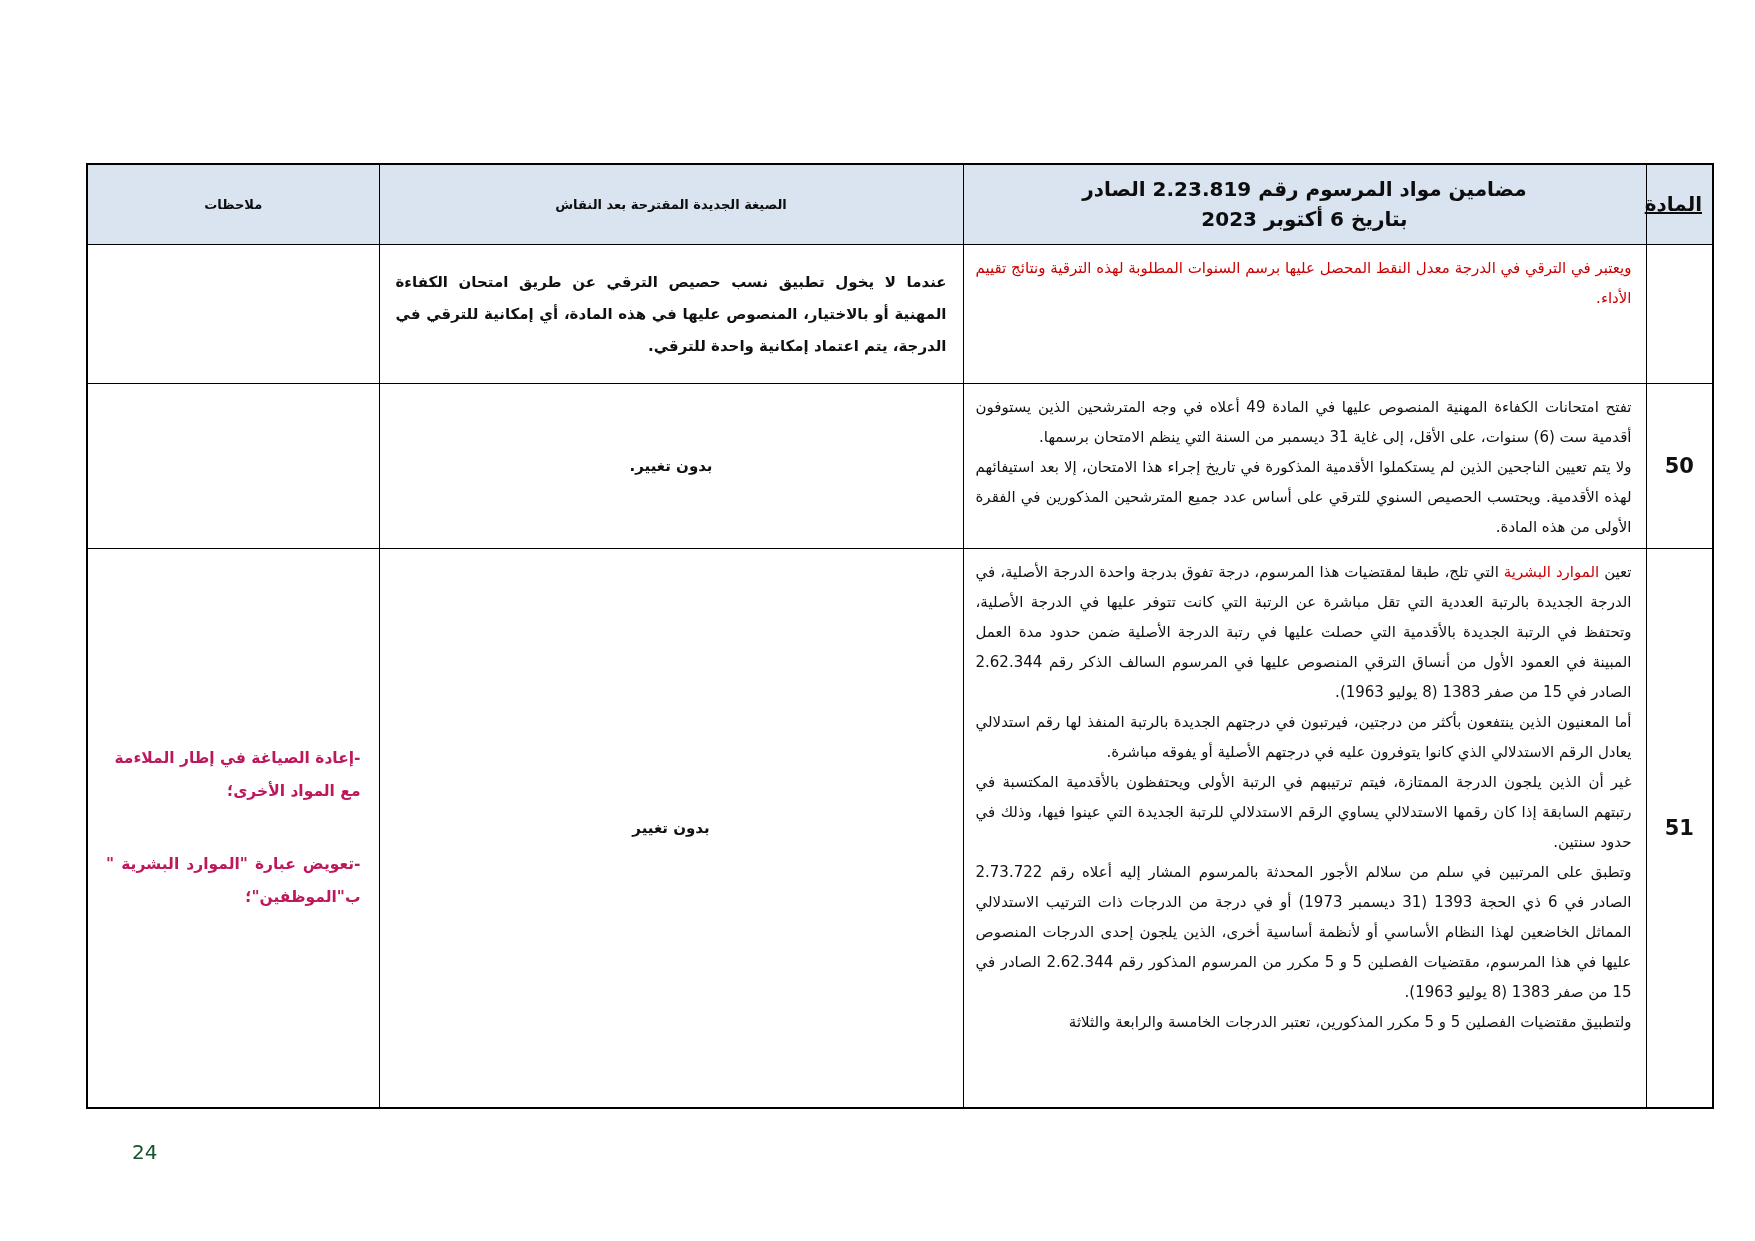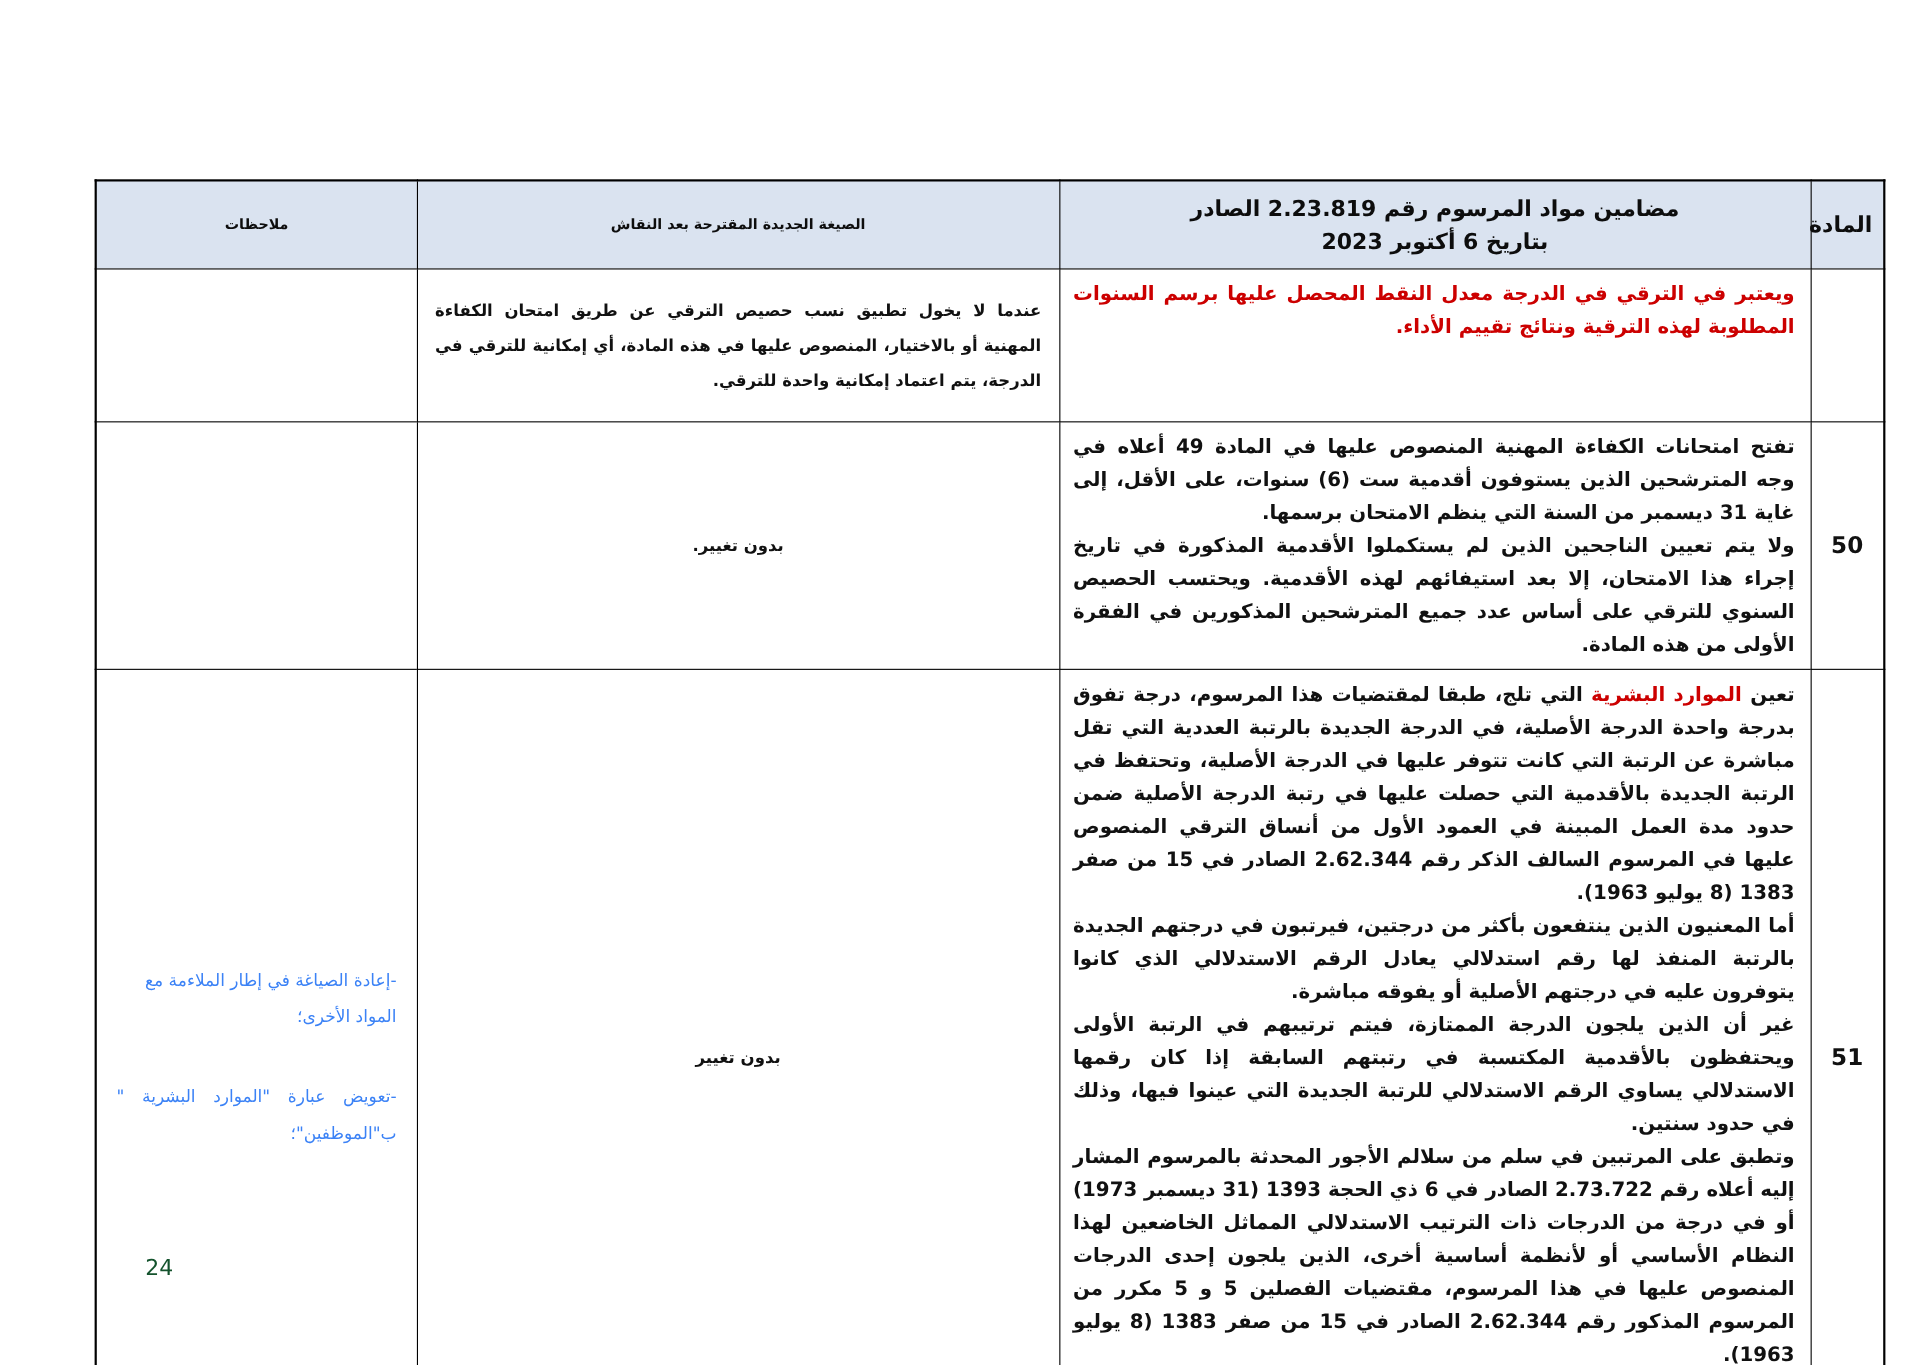--- a/index.html
+++ b/index.html
@@ -14,45 +14,45 @@
     border-collapse:collapse;table-layout:fixed;direction:rtl;
     border:2px solid #000;
   }
   th,td{border:1.5px solid #000;box-sizing:border-box;vertical-align:top;}
   thead th{
     background:#dae3f0;height:80px;vertical-align:middle;
     font-weight:bold;font-size:13px;text-align:center;color:#0d0d0d;
     padding:4px 10px;
   }
   th.h-content{padding:4px 92px;font-size:20px;line-height:30px;}
-  th.h-article{font-size:20px;}
+  th.h-article{font-size:20px;text-decoration:underline;}
   tr.row-1{height:139px;}
   tr.row-2{height:155px;}
   tr.row-3{height:560px;}
   td.cell-article{
     text-align:center;vertical-align:middle;
     font-weight:bold;font-size:21px;margin-left:32px;
   }
   td.cell-content{
     padding:8px 14px 6px 12px;
-    font-size:18px;font-weight:bold;line-height:30px;
+    font-size:15px;font-weight:normal;line-height:30px;
     text-align:justify;
   }
   td.cell-content p,
   td.cell-proposal p,
   td.cell-notes p{margin:0;}
   td.cell-proposal{
     padding:8px 16px;
     font-size:15px;font-weight:bold;line-height:32px;
     vertical-align:middle;text-align:justify;
   }
   td.cell-proposal.centered{text-align:center;}
   td.cell-notes{
     padding:24px 18px;
-    color:#3b82f6;font-weight:normal;font-size:15.5px;line-height:33px;
+    color:#be185d;font-weight:bold;font-size:15.5px;line-height:33px;
     vertical-align:middle;text-align:right;
   }
   td.cell-notes p:nth-child(2){margin-top:40px;text-align:justify;}
   .run-red{color:#cc0000;}
   .page-number{
     position:absolute;left:132px;top:1140px;
     font-size:20px;color:#14532d;direction:ltr;
   }
 </style>
 </head>

